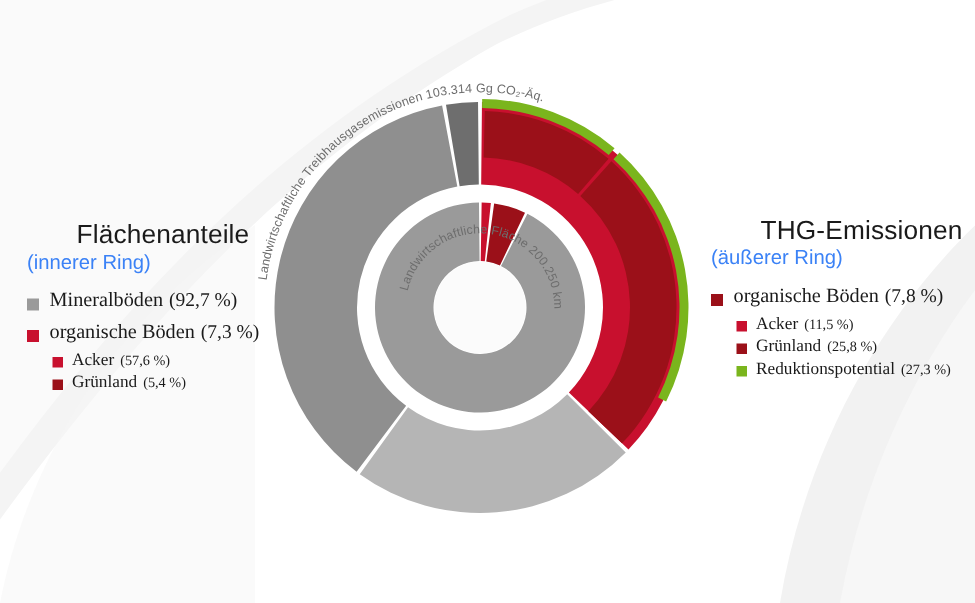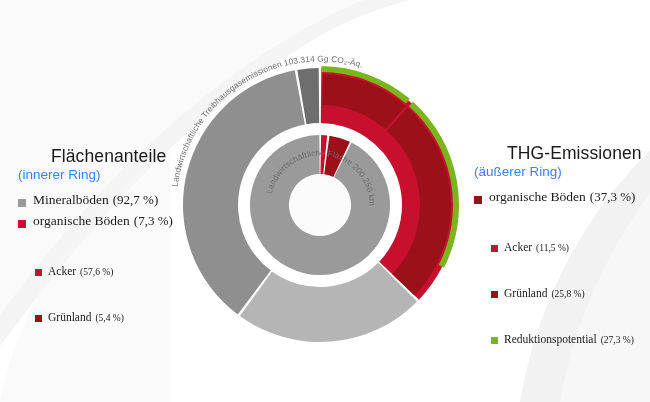--- a/index.html
+++ b/index.html
@@ -30,21 +30,21 @@
   .legend-row{
     display:flex;align-items:flex-end;margin-bottom:5px;white-space:nowrap;font-family:Liberation Serif, serif;
   }
   .legend-row.sub{margin-left:17px;margin-bottom:3px;}
   .swatch{
     width:8px;height:8px;flex:0 0 8px;margin-right:7px;
     position:relative;top:-1px;
   }
   .legend-row.sub .swatch{width:7px;height:7px;flex:0 0 7px;margin-right:6px;}
   .lbl{font-size:13.5px;color:#1a1a1a;}
-  .legend-row.sub .lbl{font-size:11.5px;margin-top:31px;}
+  .legend-row.sub .lbl{font-size:11.5px;}
   .pct{font-size:13px;color:#1a1a1a;margin-left:4px;}
   .legend-row.sub .pct{font-size:9.5px;}
 
   
   #chart{position:absolute;left:0;top:0;width:650px;height:402px;}
   .ringlabel{
     font-size:8.3px;
     fill:#6d6d6d;
     font-family:"Liberation Sans", sans-serif;
     letter-spacing:.1px;
@@ -132,21 +132,21 @@
       </div>
   </div>
 
   <div class="legend legend-right">
     <div class="legend-title">THG-Emissionen</div>
     <div class="legend-sub">(äußerer Ring)</div>
     <div class="legend-list" id="legend-right-list">
         <div class="legend-row">
           <span class="swatch" style="background: rgb(155, 16, 25);"></span>
           <span class="lbl">organische Böden</span>
-          <span class="pct">(37,3 %)</span>
+          <span class="pct">(7,8 %)</span>
         </div>
         <div class="legend-row sub">
           <span class="swatch" style="background: rgb(200, 16, 46);"></span>
           <span class="lbl">Acker</span>
           <span class="pct">(11,5 %)</span>
         </div>
         <div class="legend-row sub">
           <span class="swatch" style="background: rgb(155, 16, 25);"></span>
           <span class="lbl">Grünland</span>
           <span class="pct">(25,8 %)</span>

